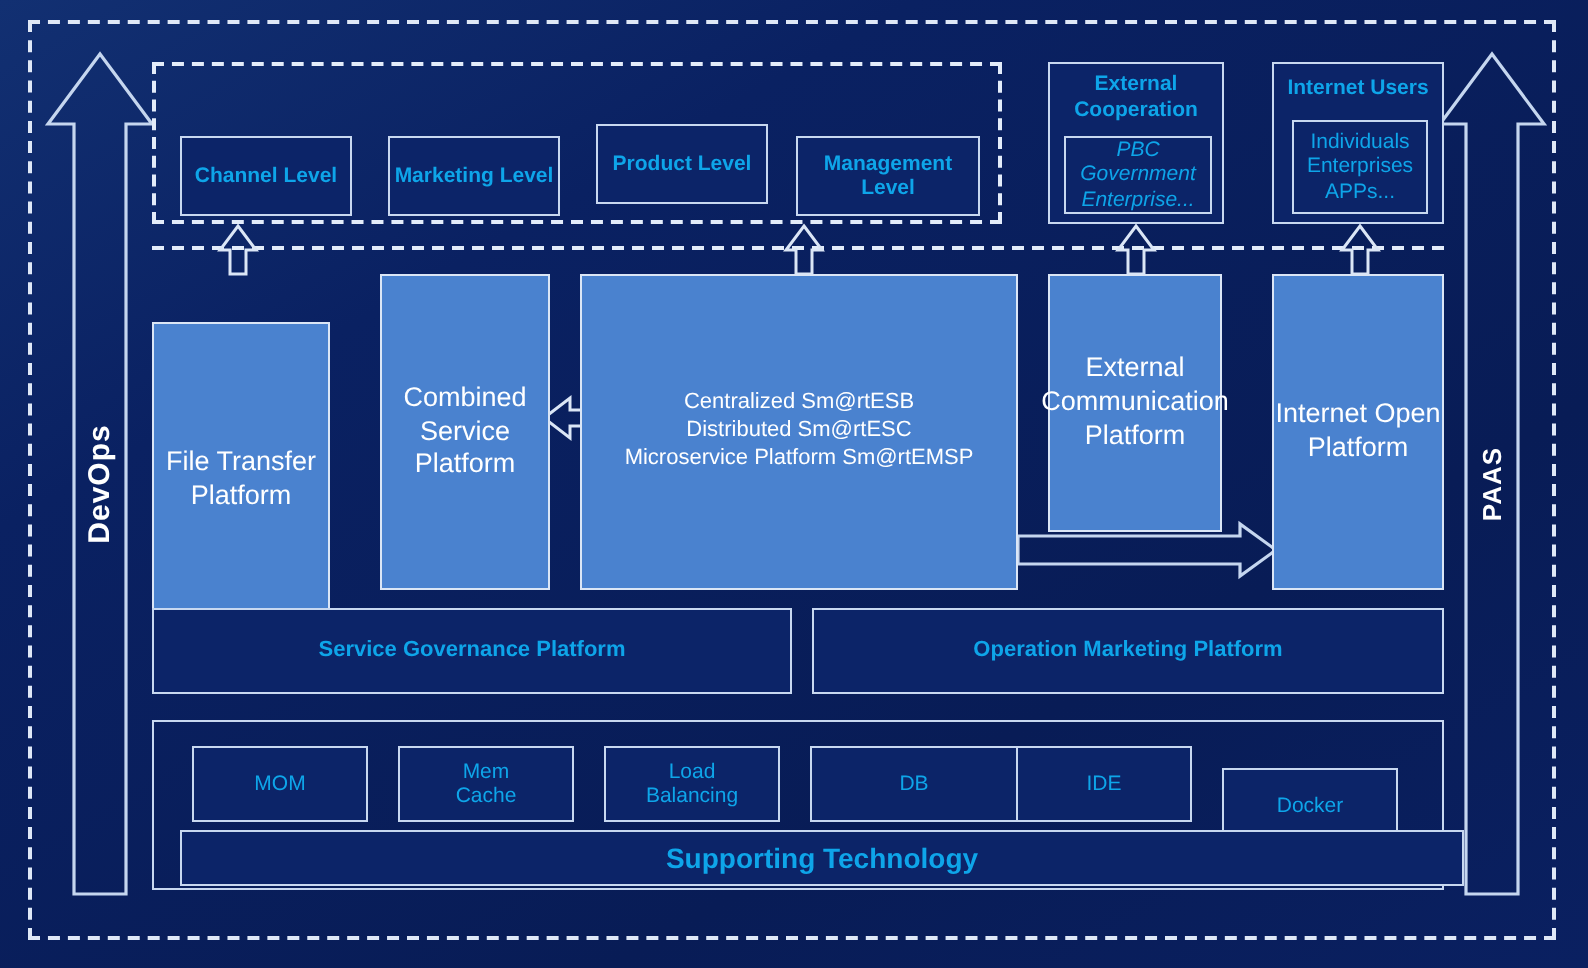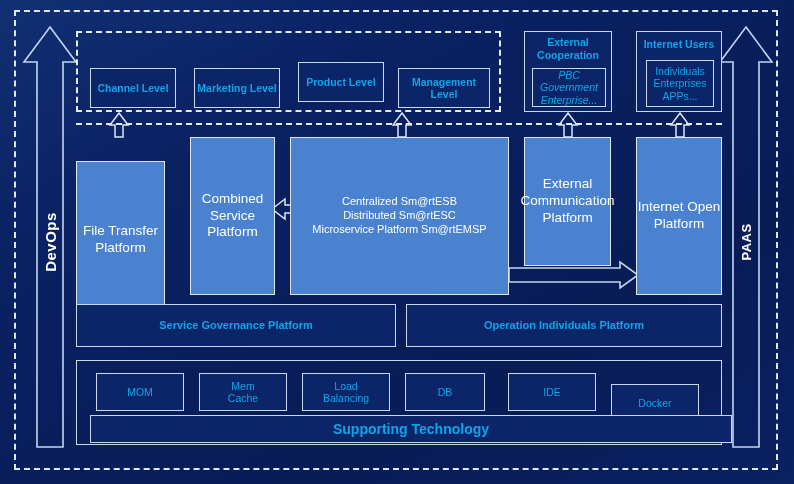--- a/index.html
+++ b/index.html
@@ -172,37 +172,37 @@
   </div>
 
   <div class="blue-box lbl-plat" style="left:636px; top:137px; width:86px; height:158px;">
     <span>Internet Open Platform</span>
   </div>
 
   <div class="navy-box lbl-gov" style="left:76px; top:304px; width:320px; height:43px;">
     <span>Service Governance Platform</span>
   </div>
   <div class="navy-box lbl-gov" style="left:406px; top:304px; width:316px; height:43px;">
-    <span>Operation Individuals Platform</span>
+    <span>Operation Marketing Platform</span>
   </div>
 
   <div class="hairline-group" style="left:76px; top:360px; width:646px; height:85px;"></div>
 
   <div class="navy-box lbl-tech" style="left:96px; top:373px; width:88px; height:38px;">
     <span>MOM</span>
   </div>
   <div class="navy-box lbl-tech" style="left:199px; top:373px; width:88px; height:38px;">
     <span style="white-space:pre-line;">Mem
 Cache</span>
   </div>
   <div class="navy-box lbl-tech" style="left:302px; top:373px; width:88px; height:38px;">
     <span style="white-space:pre-line;">Load
 Balancing</span>
   </div>
-  <div class="navy-box lbl-tech" style="left:405px; top:373px; width:80px; height:38px;">
+  <div class="navy-box lbl-tech" style="left:405px; top:373px; width:104px; height:38px;">
     <span>DB</span>
   </div>
   <div class="navy-box lbl-tech" style="left:508px; top:373px; width:88px; height:38px;">
     <span>IDE</span>
   </div>
   <div class="navy-box lbl-tech" style="left:611px; top:384px; width:88px; height:38px;">
     <span>Docker</span>
   </div>
 
   <div class="navy-box lbl-sup" style="left:90px; top:415px; width:642px; height:28px;">

